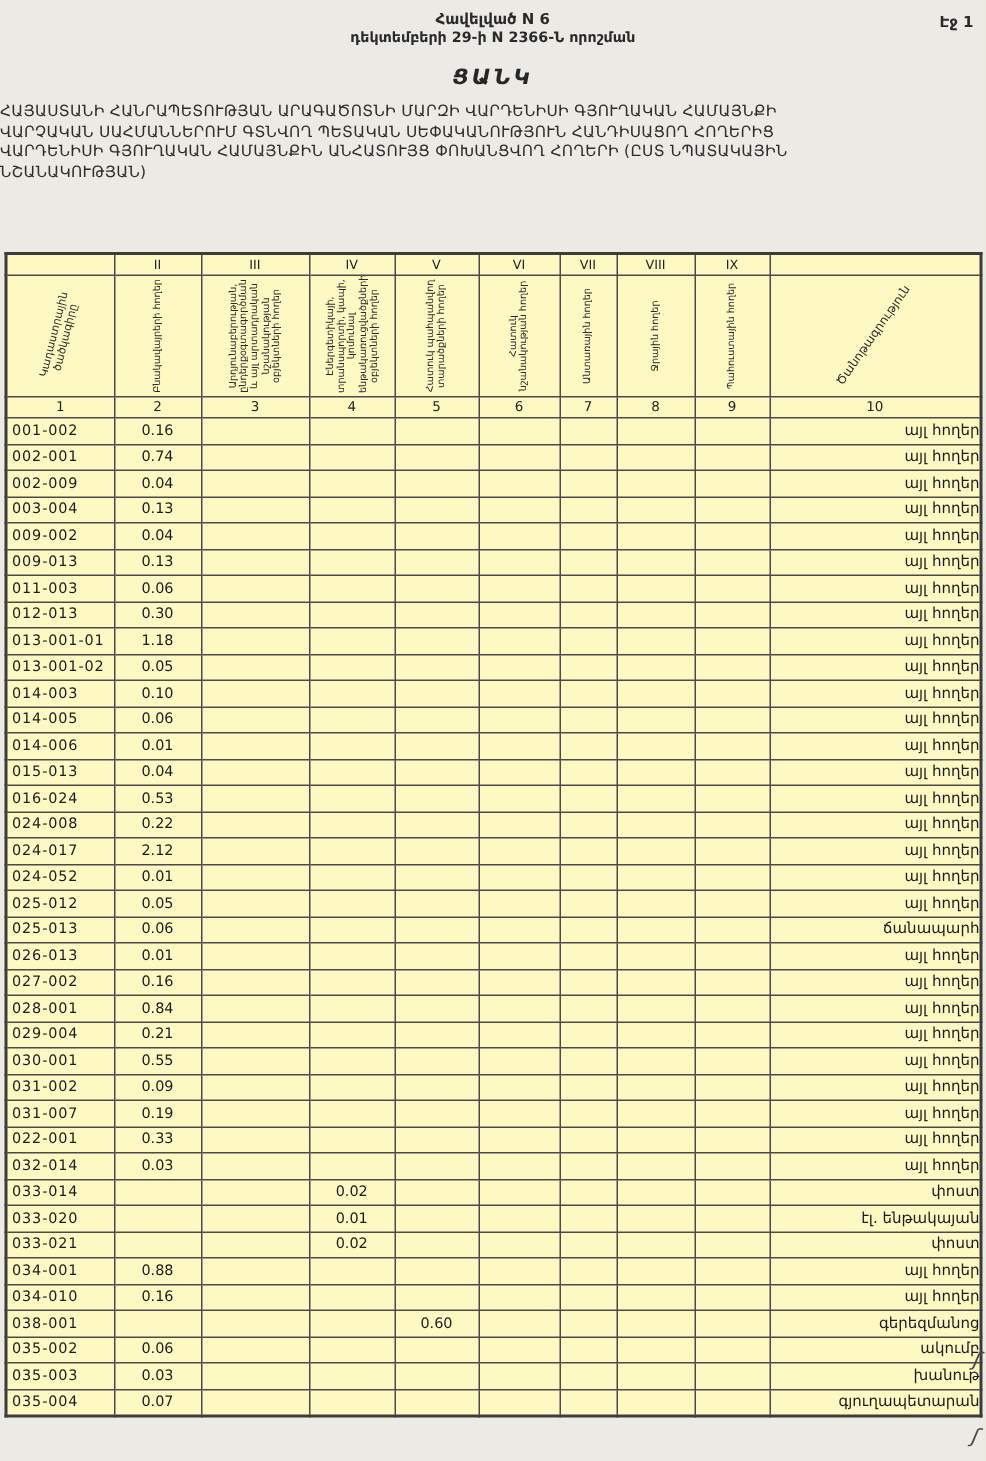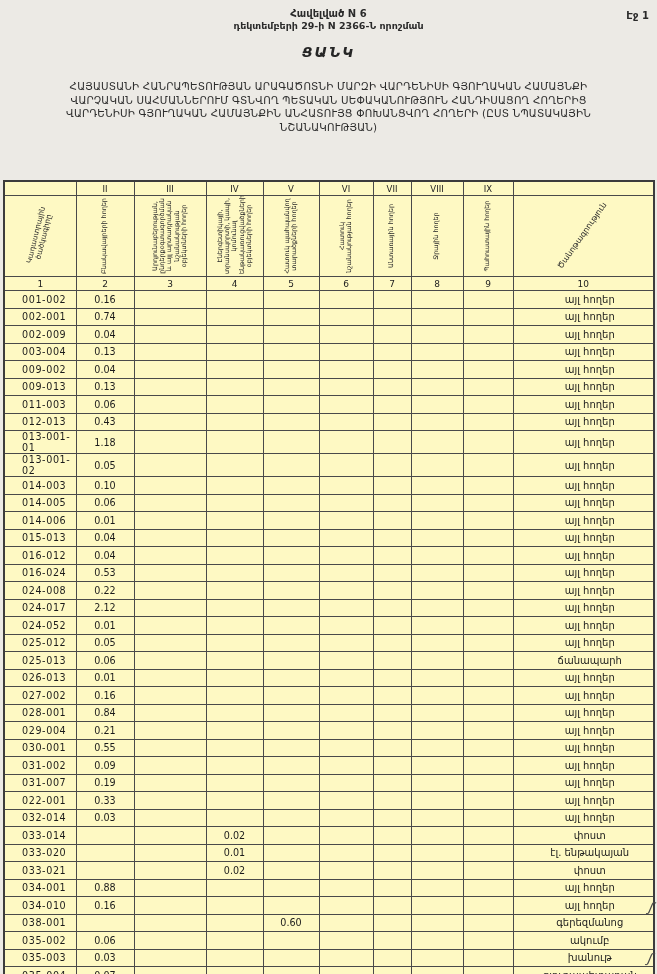--- a/index.html
+++ b/index.html
@@ -18,21 +18,21 @@
   .hdr .l1{ font-size:10px; font-weight:bold; color:#2a2a2a;}
   .hdr .l2{ font-size:9.5px; font-weight:bold; color:#2a2a2a;}
   .pageno{
     position:absolute; top:10px; right:8px;
     font-size:10px; font-weight:bold; color:#2a2a2a;
   }
   .list-title{
     text-align:center; margin-top:12px;
     font-size:14px; font-weight:bold; letter-spacing:2px; color:#262626;font-style:italic;
   }
-  .doc-title{ text-align:center; margin-top:20px; }
+  .doc-title{ text-align:left; margin-top:8px; }
   .doc-title div{
     font-size:10.3px; line-height:13.5px; color:#2d2d2d; letter-spacing:0.2px;
   }
   
   table{
     border-collapse:collapse; table-layout:fixed;
     width:650px; margin:46px 0 0 3px;
     background:#fef9c3;
     border:2px solid #3c3c3c;
   }
@@ -43,23 +43,23 @@
   .vtext{
     position:absolute; left:50%; top:50%;
     transform:translate(-50%,-50%) rotate(-90deg);
     width:76px; text-align:center;
     font-size:6.4px; line-height:1.12; font-weight:normal; color:#2b2b2b;
   }
   .vtext.v0{ transform:translate(-50%,-50%) rotate(-76deg); width:66px; font-size:7.2px;}
   .vtext.v9{ transform:translate(-50%,-50%) rotate(-55deg); width:100px; font-size:8px;}
   .num{ height:13px; font-size:9px; text-align:center; color:#222;}
   tbody td{ height:16.5px; font-size:9.6px; color:#1b1b1b; }
-  td.code{ text-align:left; padding-left:17px; letter-spacing:0.6px;}
+  td.code{ text-align:left; padding-left:3px; letter-spacing:0.6px;}
   td.val{ text-align:center; }
-  td.note{ text-align:center; padding-left:13px; font-size:10px; }
+  td.note{ text-align:right; padding-left:13px; font-size:10px; }
   
   .mark{
     position:absolute; font-size:14px; color:#4a4a4a;
     font-style:italic; transform:rotate(12deg);
   }
   .mark.m1{ top:899px; right:3px; }
   .mark.m2{ top:950px; right:4px; }
 </style>
 </head>
 <body>
@@ -253,21 +253,21 @@
           <td class="val"></td>
           <td class="val"></td>
           <td class="val"></td>
           <td class="val"></td>
           <td class="val"></td>
           <td class="val"></td>
           <td class="note">այլ հողեր</td>
         </tr>
         <tr>
           <td class="code">012-013</td>
-          <td class="val">0.43</td>
+          <td class="val">0.30</td>
           <td class="val"></td>
           <td class="val"></td>
           <td class="val"></td>
           <td class="val"></td>
           <td class="val"></td>
           <td class="val"></td>
           <td class="val"></td>
           <td class="note">այլ հողեր</td>
         </tr>
         <tr>
@@ -336,32 +336,20 @@
           <td class="val"></td>
           <td class="val"></td>
           <td class="val"></td>
           <td class="val"></td>
           <td class="val"></td>
           <td class="val"></td>
           <td class="val"></td>
           <td class="note">այլ հողեր</td>
         </tr>
         <tr>
-          <td class="code">016-012</td>
-          <td class="val">0.04</td>
-          <td class="val"></td>
-          <td class="val"></td>
-          <td class="val"></td>
-          <td class="val"></td>
-          <td class="val"></td>
-          <td class="val"></td>
-          <td class="val"></td>
-          <td class="note">այլ հողեր</td>
-        </tr>
-        <tr>
           <td class="code">016-024</td>
           <td class="val">0.53</td>
           <td class="val"></td>
           <td class="val"></td>
           <td class="val"></td>
           <td class="val"></td>
           <td class="val"></td>
           <td class="val"></td>
           <td class="val"></td>
           <td class="note">այլ հողեր</td>

